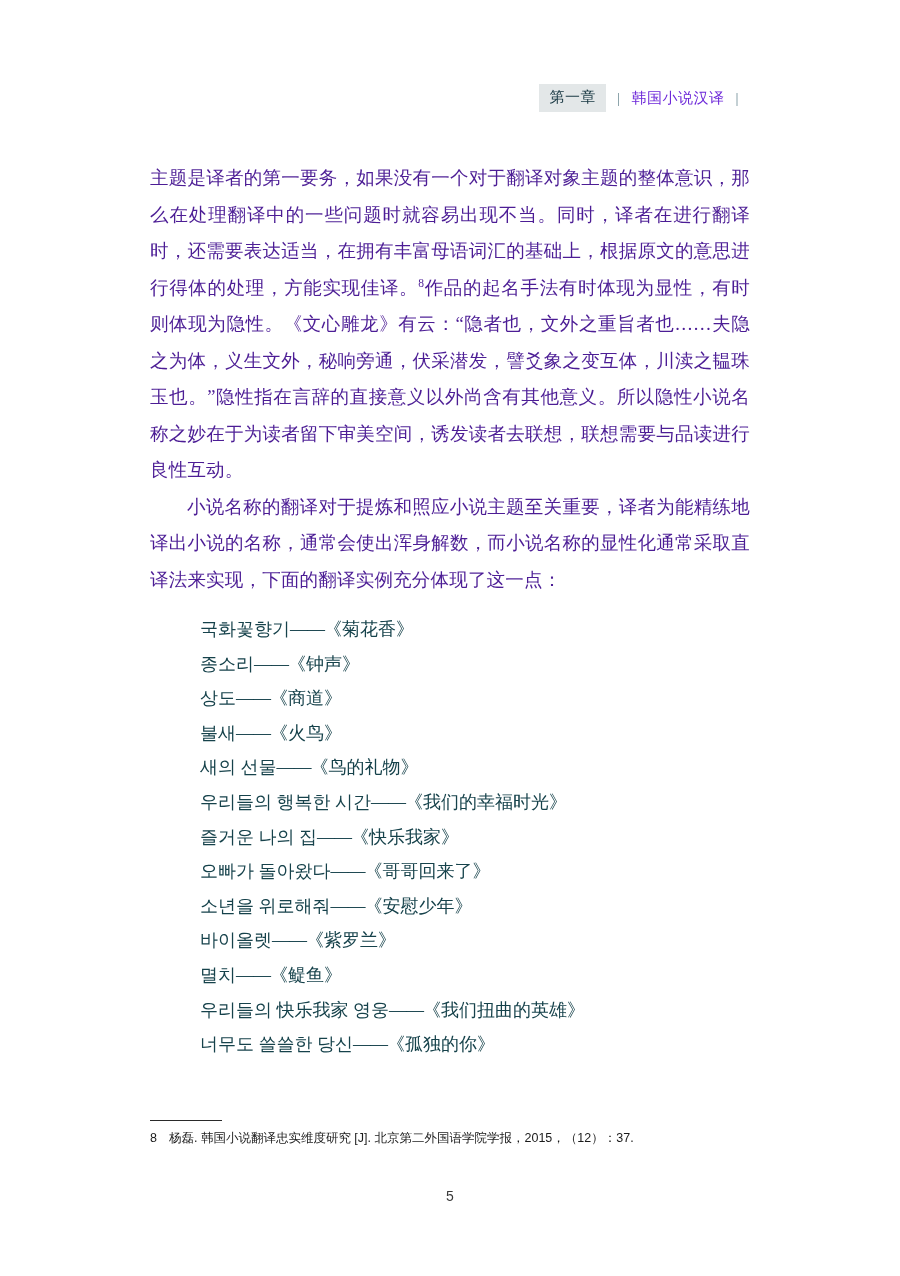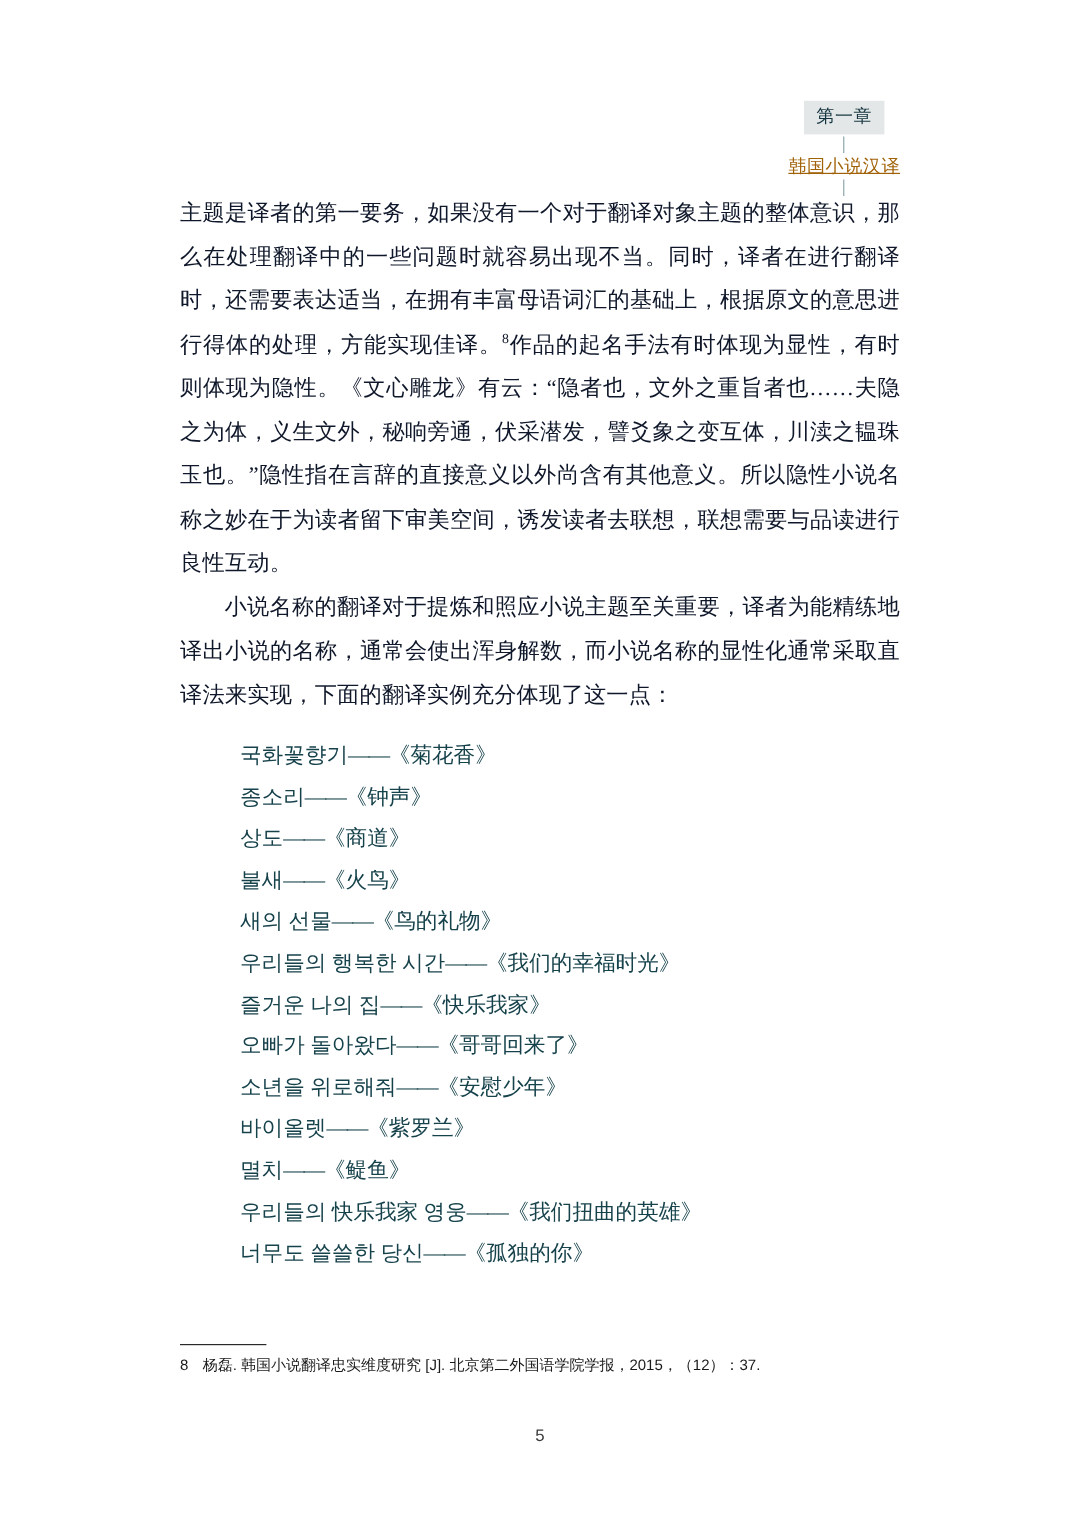--- a/index.html
+++ b/index.html
@@ -27,53 +27,51 @@
   .header {
     position: absolute;
     top: 84px;
     right: 150px;
     display: flex;
     align-items: center;
     gap: 0;
     font-size: 15px;
     color: #13333d;
     letter-spacing: 0.5px;
-    flex-direction: column;
   }
   .header .chap {
     background: #e3e7e8;
     padding: 4px 10px 5px 10px;
     font-size: 15px;
     color: #14343f;
   }
   .header .sep {
     color: #6d8b94;
     padding: 0 11px;
     font-size: 15px;
   }
   .header .title {
     font-size: 15px;
-    color: #a16207;
-    text-decoration: underline;
+    color: #6d28d9;
   }
 
   
   .content {
     position: absolute;
     top: 160px;
     left: 150px;
     width: 600px;
   }
   p.para {
     margin: 0;
     font-size: 18.5px;
     line-height: 36.5px;
     text-align: justify;
     text-justify: inter-ideograph;
-    color: #0f172a;
+    color: #4c1d95;
     letter-spacing: 0.2px;
   }
   p.para.indent {
     text-indent: 2em;
   }
   p.para + p.para {
     margin-top: 0;
   }
   sup.fn {
     font-size: 11.5px;

